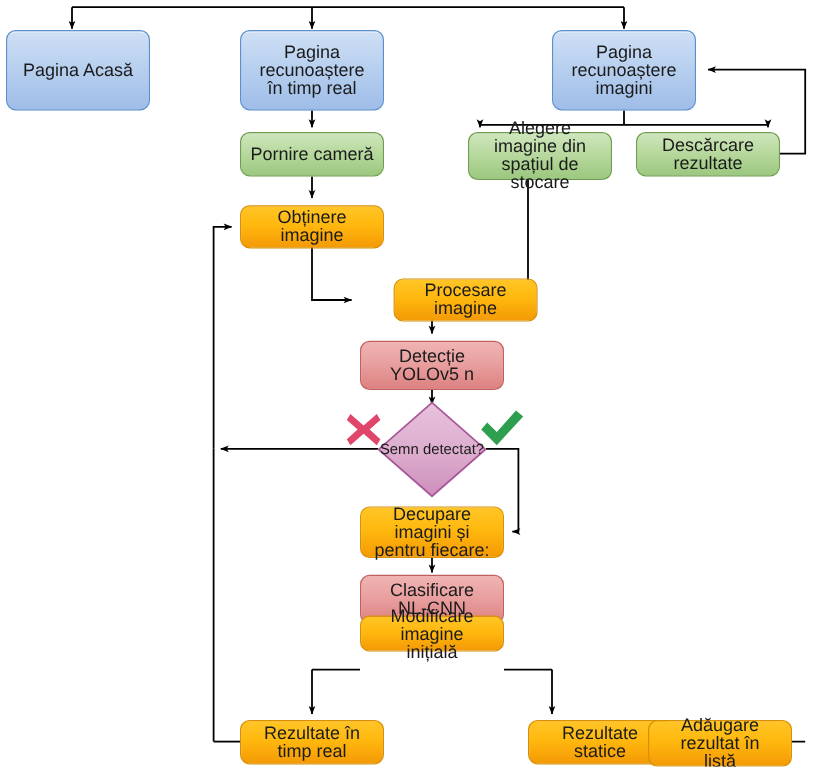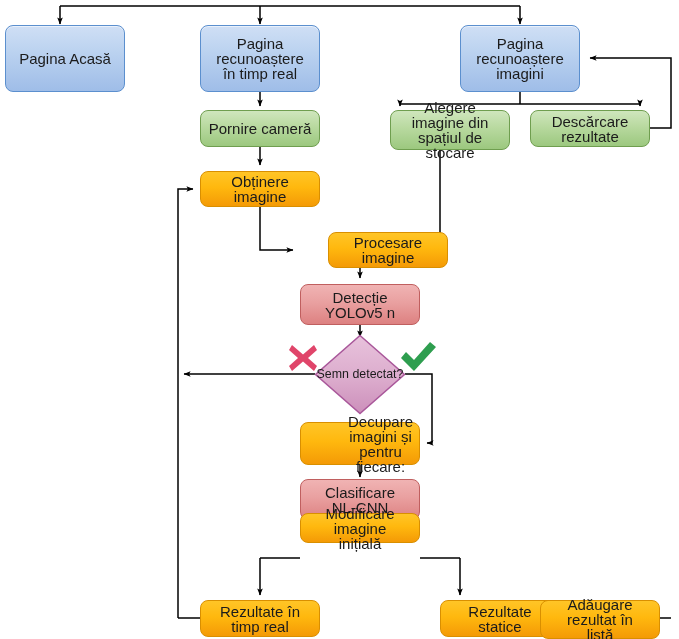--- a/index.html
+++ b/index.html
@@ -216,21 +216,21 @@
       <path d="M7,5 L18,14.5 L29,5 L32,10 L23,18 L32,26 L29,31 L18,21.5 L7,31 L4,26 L13,18 L4,10 Z" fill="#e0456a"></path>
     </svg>
   </div>
 
   <div class="mark" style="left:398px; top:340px; width:40px; height:36px;">
     <svg viewBox="0 0 40 36" width="40" height="36" xmlns="http://www.w3.org/2000/svg">
       <path d="M3,18 L8,12 L16,20 L32,2 L38,7 L16,31 Z" fill="#2e9e4f"></path>
     </svg>
   </div>
 
-  <div class="node n-orange" style="left:300px; top:422px; width:120px; height:43px;padding-left:47px;">
+  <div class="node n-orange" style="left:300px; top:422px; width:120px; height:43px;">
     <span>
       <span>Decupare imagini și</span>
       <span>pentru fiecare:</span>
     </span>
   </div>
 
   <div class="node n-red" style="left:300px; top:479px; width:120px; height:41px;">
     <span>
       <span>Clasificare</span>
       <span>NL-CNN</span>

